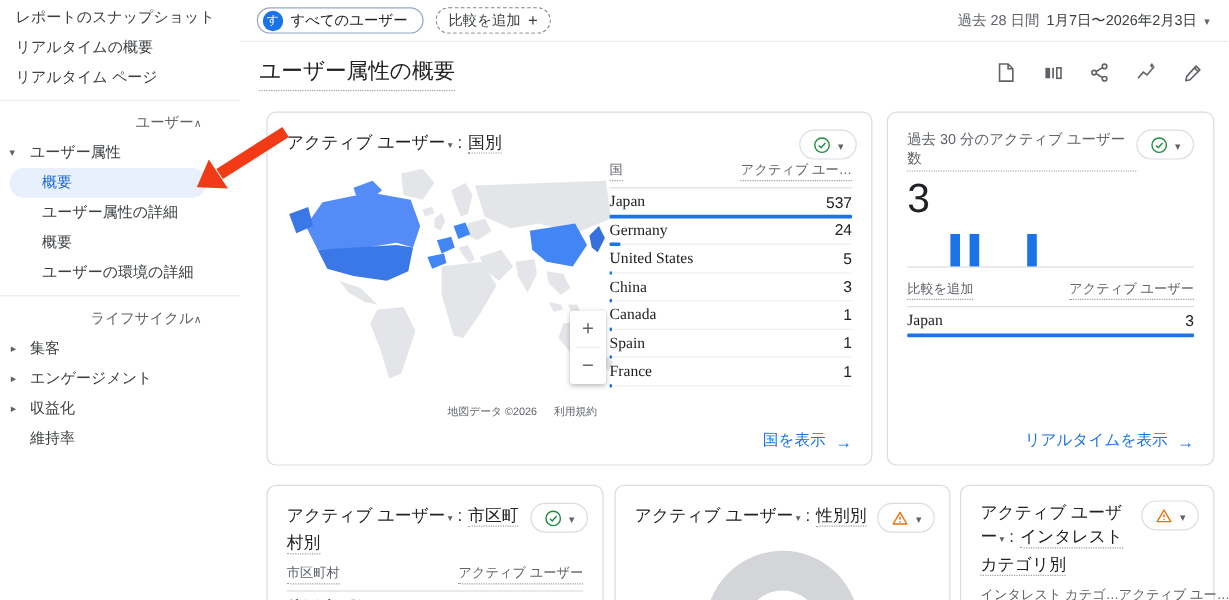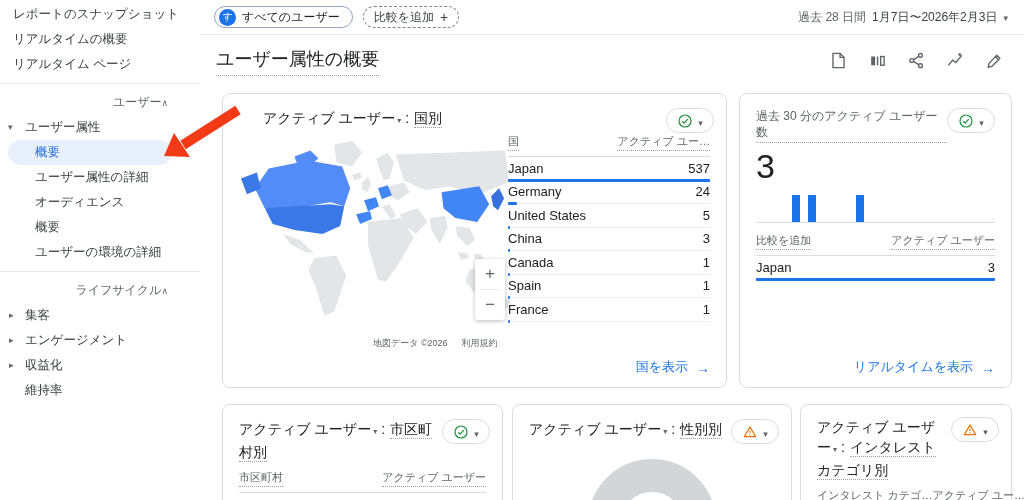--- a/index.html
+++ b/index.html
@@ -42,21 +42,21 @@
 
   .titlebar { display:flex; align-items:flex-start; padding:12px 20px 0 16px; }
   .titlebar h1 { font-size:18px; font-weight:400; color:#202124; border-bottom:1px dotted #9aa0a6; padding-bottom:4px; }
   .title-actions { margin-left:auto; display:flex; gap:20px; align-items:center; margin-top:4px; }
   .ticon { width:19px; height:19px; cursor:pointer; }
   .ticon svg { width:19px; height:19px; stroke:#5f6368; fill:none; stroke-width:1.7; }
 
   
   .cards { position:absolute; left:0; top:93px; right:0; }
   .card { position:absolute; background:#fff; border:1px solid #dadce0; border-radius:8px; }
-  .card-geo { left:22px; top:0; width:505px; height:295px;padding-left:24px; }
+  .card-geo { left:22px; top:0; width:505px; height:295px; }
   .card-rt { left:539px; top:0; width:273px; height:295px; }
   .card-city { left:22px; top:311px; width:281px; height:290px; }
   .card-gender { left:312px; top:311px; width:280px; height:290px; overflow:hidden; }
   .card-interest { left:600px; top:311px; width:212px; height:290px; }
 
   .card-head { display:flex; align-items:flex-start; padding:14px 12px 0 16px; }
   .metric { font-size:14px; color:#202124; cursor:pointer; line-height:20px; }
   .mcaret::before { content:"\25BE"; font-size:8px; color:#5f6368; margin-left:2px; }
   .colon { margin:0 5px 0 4px; color:#202124; }
   .dim { border-bottom:1px dotted #9aa0a6; padding-bottom:1px; }
@@ -64,21 +64,21 @@
                  width:48px; height:25px; border:1px solid #dadce0; border-radius:13px; cursor:pointer; flex:none; }
   .status-pill svg { width:16px; height:16px; }
 
   
   .tbl { font-size:13px; }
   .tbl-head { display:flex; justify-content:space-between; align-items:flex-end; color:#5f6368; font-size:11px;
               padding:2px 0 5px; border-bottom:1px solid #dadce0; }
   .tbl-head span { border-bottom:1px dotted #9aa0a6; padding-bottom:1px; white-space:nowrap; }
   .trow { position:relative; display:flex; justify-content:space-between; align-items:center;
           height:23.5px; border-bottom:1px solid #eceef0; color:#202124; }
-  .tname { white-space:nowrap; }
+  .tname { white-space:nowrap;font-family:Liberation Serif, serif; }
   .tval { color:#202124; }
   .tbar { position:absolute; left:0; bottom:-2px; height:3px; background:#1a73e8; min-width:2px; border-radius:1px; }
 
   .card-link { position:absolute; right:16px; bottom:11px; display:flex; align-items:flex-end; gap:8px;
                color:#1a73e8; font-size:13px; cursor:pointer; text-decoration:none; }
   .i-arrow::before { content:"\2192"; font-size:14px; color:#1a73e8; }
 
   
   .geo-map { position:absolute; left:12px; top:36px; width:278px; height:205px; cursor:grab; }
   .geo-map svg { width:100%; height:100%; }
@@ -146,24 +146,20 @@
         <div class="si expanded">
           <span class="si-label">ユーザー属性</span>
           <span class="chev"></span>
         </div>
         <div class="si selected">
           <span class="si-label">概要</span>
           <span class="chev"></span>
         </div>
         <div class="si child">
           <span class="si-label">ユーザー属性の詳細</span>
-          <span class="chev"></span>
-        </div>
-        <div class="si child">
-          <span class="si-label">オーディエンス</span>
           <span class="chev"></span>
         </div>
         <div class="si child">
           <span class="si-label">概要</span>
           <span class="chev"></span>
         </div>
         <div class="si child">
           <span class="si-label">ユーザーの環境の詳細</span>
           <span class="chev"></span>
         </div>

